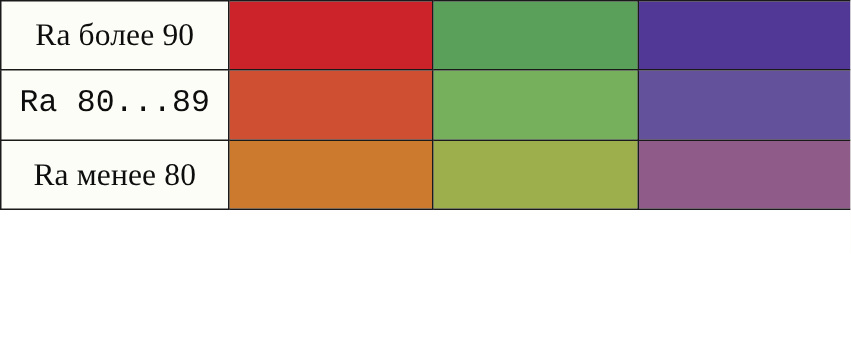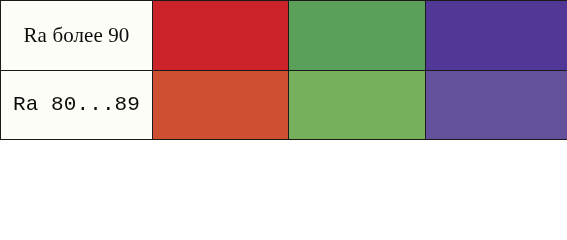--- a/index.html
+++ b/index.html
@@ -90,17 +90,29 @@
           <span class="swatch" style="background: rgb(207, 79, 50);"></span>
         </td>
         <td class="swatch-cell" style="border-color: rgb(26, 26, 26);">
           <span class="swatch" style="background: rgb(118, 176, 92);"></span>
         </td>
         <td class="swatch-cell" style="border-color: rgb(26, 26, 26);">
           <span class="swatch" style="background: rgb(99, 81, 156);"></span>
         </td>
       </tr>
 
+      <tr>
+        <td class="label-cell" style="border-color: rgb(26, 26, 26); background: rgb(253, 253, 247);">Ra менее 80</td>
+        <td class="swatch-cell" style="border-color: rgb(26, 26, 26);">
+          <span class="swatch" style="background: rgb(204, 123, 46);"></span>
+        </td>
+        <td class="swatch-cell" style="border-color: rgb(26, 26, 26);">
+          <span class="swatch" style="background: rgb(156, 175, 76);"></span>
+        </td>
+        <td class="swatch-cell" style="border-color: rgb(26, 26, 26);">
+          <span class="swatch" style="background: rgb(143, 91, 137);"></span>
+        </td>
+      </tr>
 
     </tbody>
   </table>
 
 </div>
 
 </body></html>

